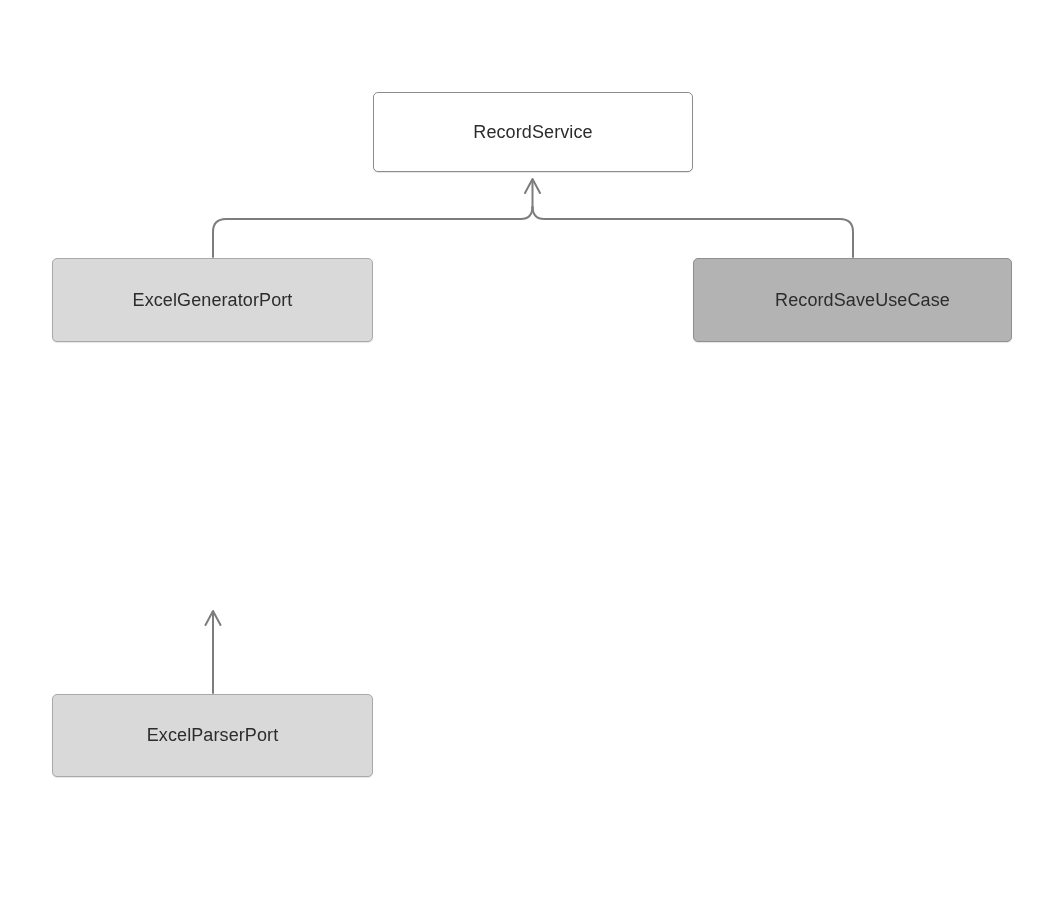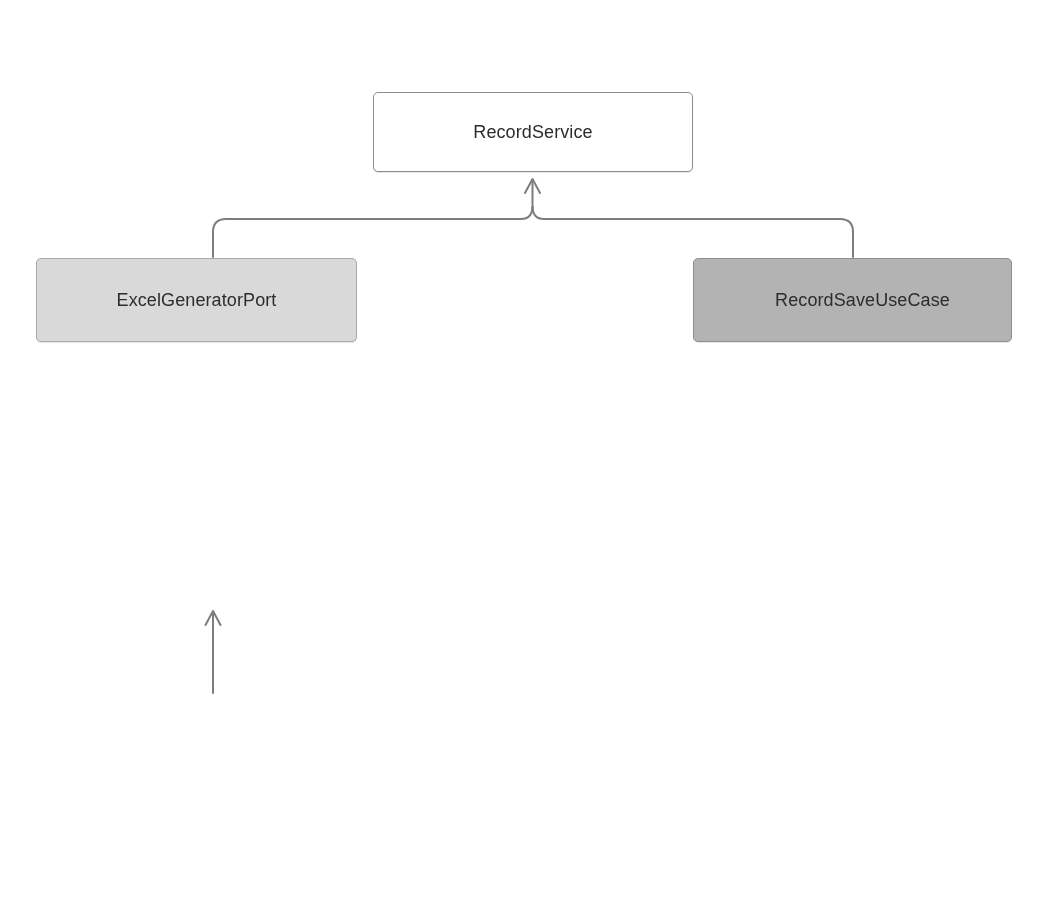--- a/index.html
+++ b/index.html
@@ -86,23 +86,26 @@
 
     <path d="M 213 681 L 213 601"></path>
 
     <path d="M 205.5 613 L 213 599 L 220.5 613"></path>
   </svg>
 
   <div class="node white" style="left:373px; top:80px; width:320px; height:80px;">
     <span>RecordService</span>
   </div>
 
-  <div class="node light" style="left:36px; top:246px; width:321px; height:84px;text-align:center;">
+  <div class="node light" style="left:52px; top:246px; width:321px; height:84px;text-align:center;">
     <span>ExcelGeneratorPort</span>
   </div>
 
   <div class="node dark" style="left:693px; top:246px; width:319px; height:84px;">
     <span>RecordSaveUseCase</span>
   </div>
 
 
+  <div class="node light" style="left:52px; top:682px; width:321px; height:83px;">
+    <span>ExcelParserPort</span>
+  </div>
 
 </div>
 
 </body></html>

